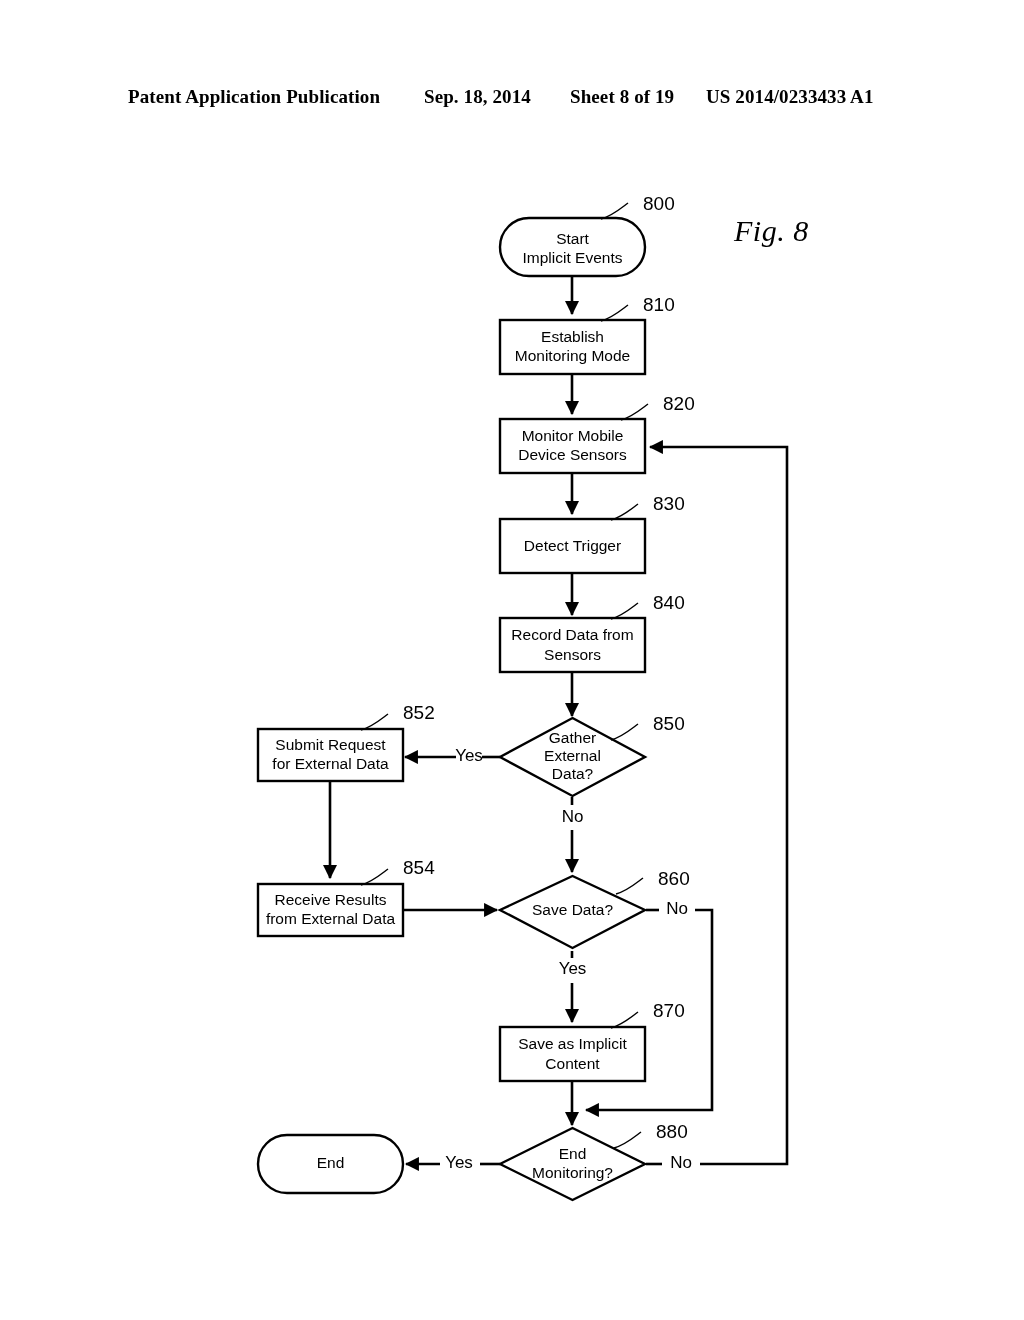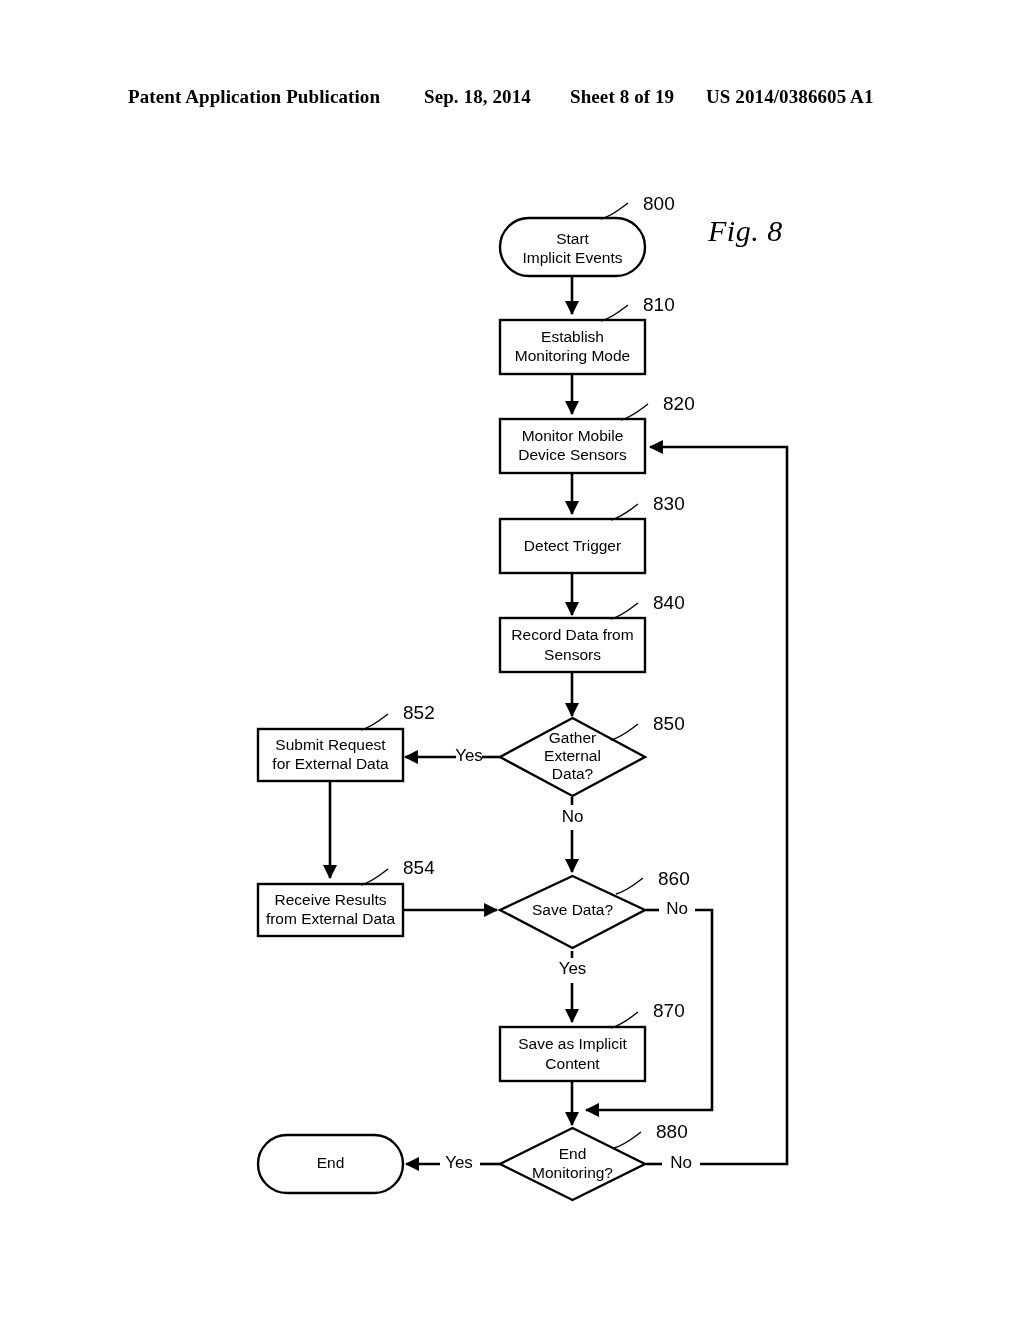--- a/index.html
+++ b/index.html
@@ -31,21 +31,21 @@
     white-space: nowrap;
   }
   #page-header .hdr-pub   { position: absolute; left: 128px;  top: 0; }
   #page-header .hdr-date  { position: absolute; left: 424px;  top: 0; text-align: center; }
   #page-header .hdr-sheet { position: absolute; left: 570px;  top: 0; }
   #page-header .hdr-num   { position: absolute; left: 706px;  top: 0; }
 
   
   #figure-label {
     position: absolute;
-    left: 708px;
+    left: 734px;
     top: 214px;
     font-family: "Liberation Serif", serif;
     font-style: italic;
     font-size: 30px;
     letter-spacing: 0.5px;
   }
 
   
   #flowchart {
     position: absolute;
@@ -104,21 +104,21 @@
     fill: none;
   }
 </style>
 </head>
 <body>
 
 <div id="page-header">
   <span class="hdr-pub">Patent Application Publication</span>
   <span class="hdr-date">Sep. 18, 2014</span>
   <span class="hdr-sheet">Sheet 8 of 19</span>
-  <span class="hdr-num">US 2014/0386605 A1</span>
+  <span class="hdr-num">US 2014/0233433 A1</span>
 </div>
 
 <div id="figure-label">Fig. 8</div>
 
 <div id="flowchart">
 <svg viewBox="0 0 1024 1320" xmlns="http://www.w3.org/2000/svg">
   <defs>
     <marker id="arrow" viewBox="0 0 10 10" refX="9.2" refY="5" markerWidth="5.4" markerHeight="5.4" orient="auto-start-reverse">
       <path d="M 0 0 L 10 5 L 0 10 z" fill="#000000"></path>
     </marker>

